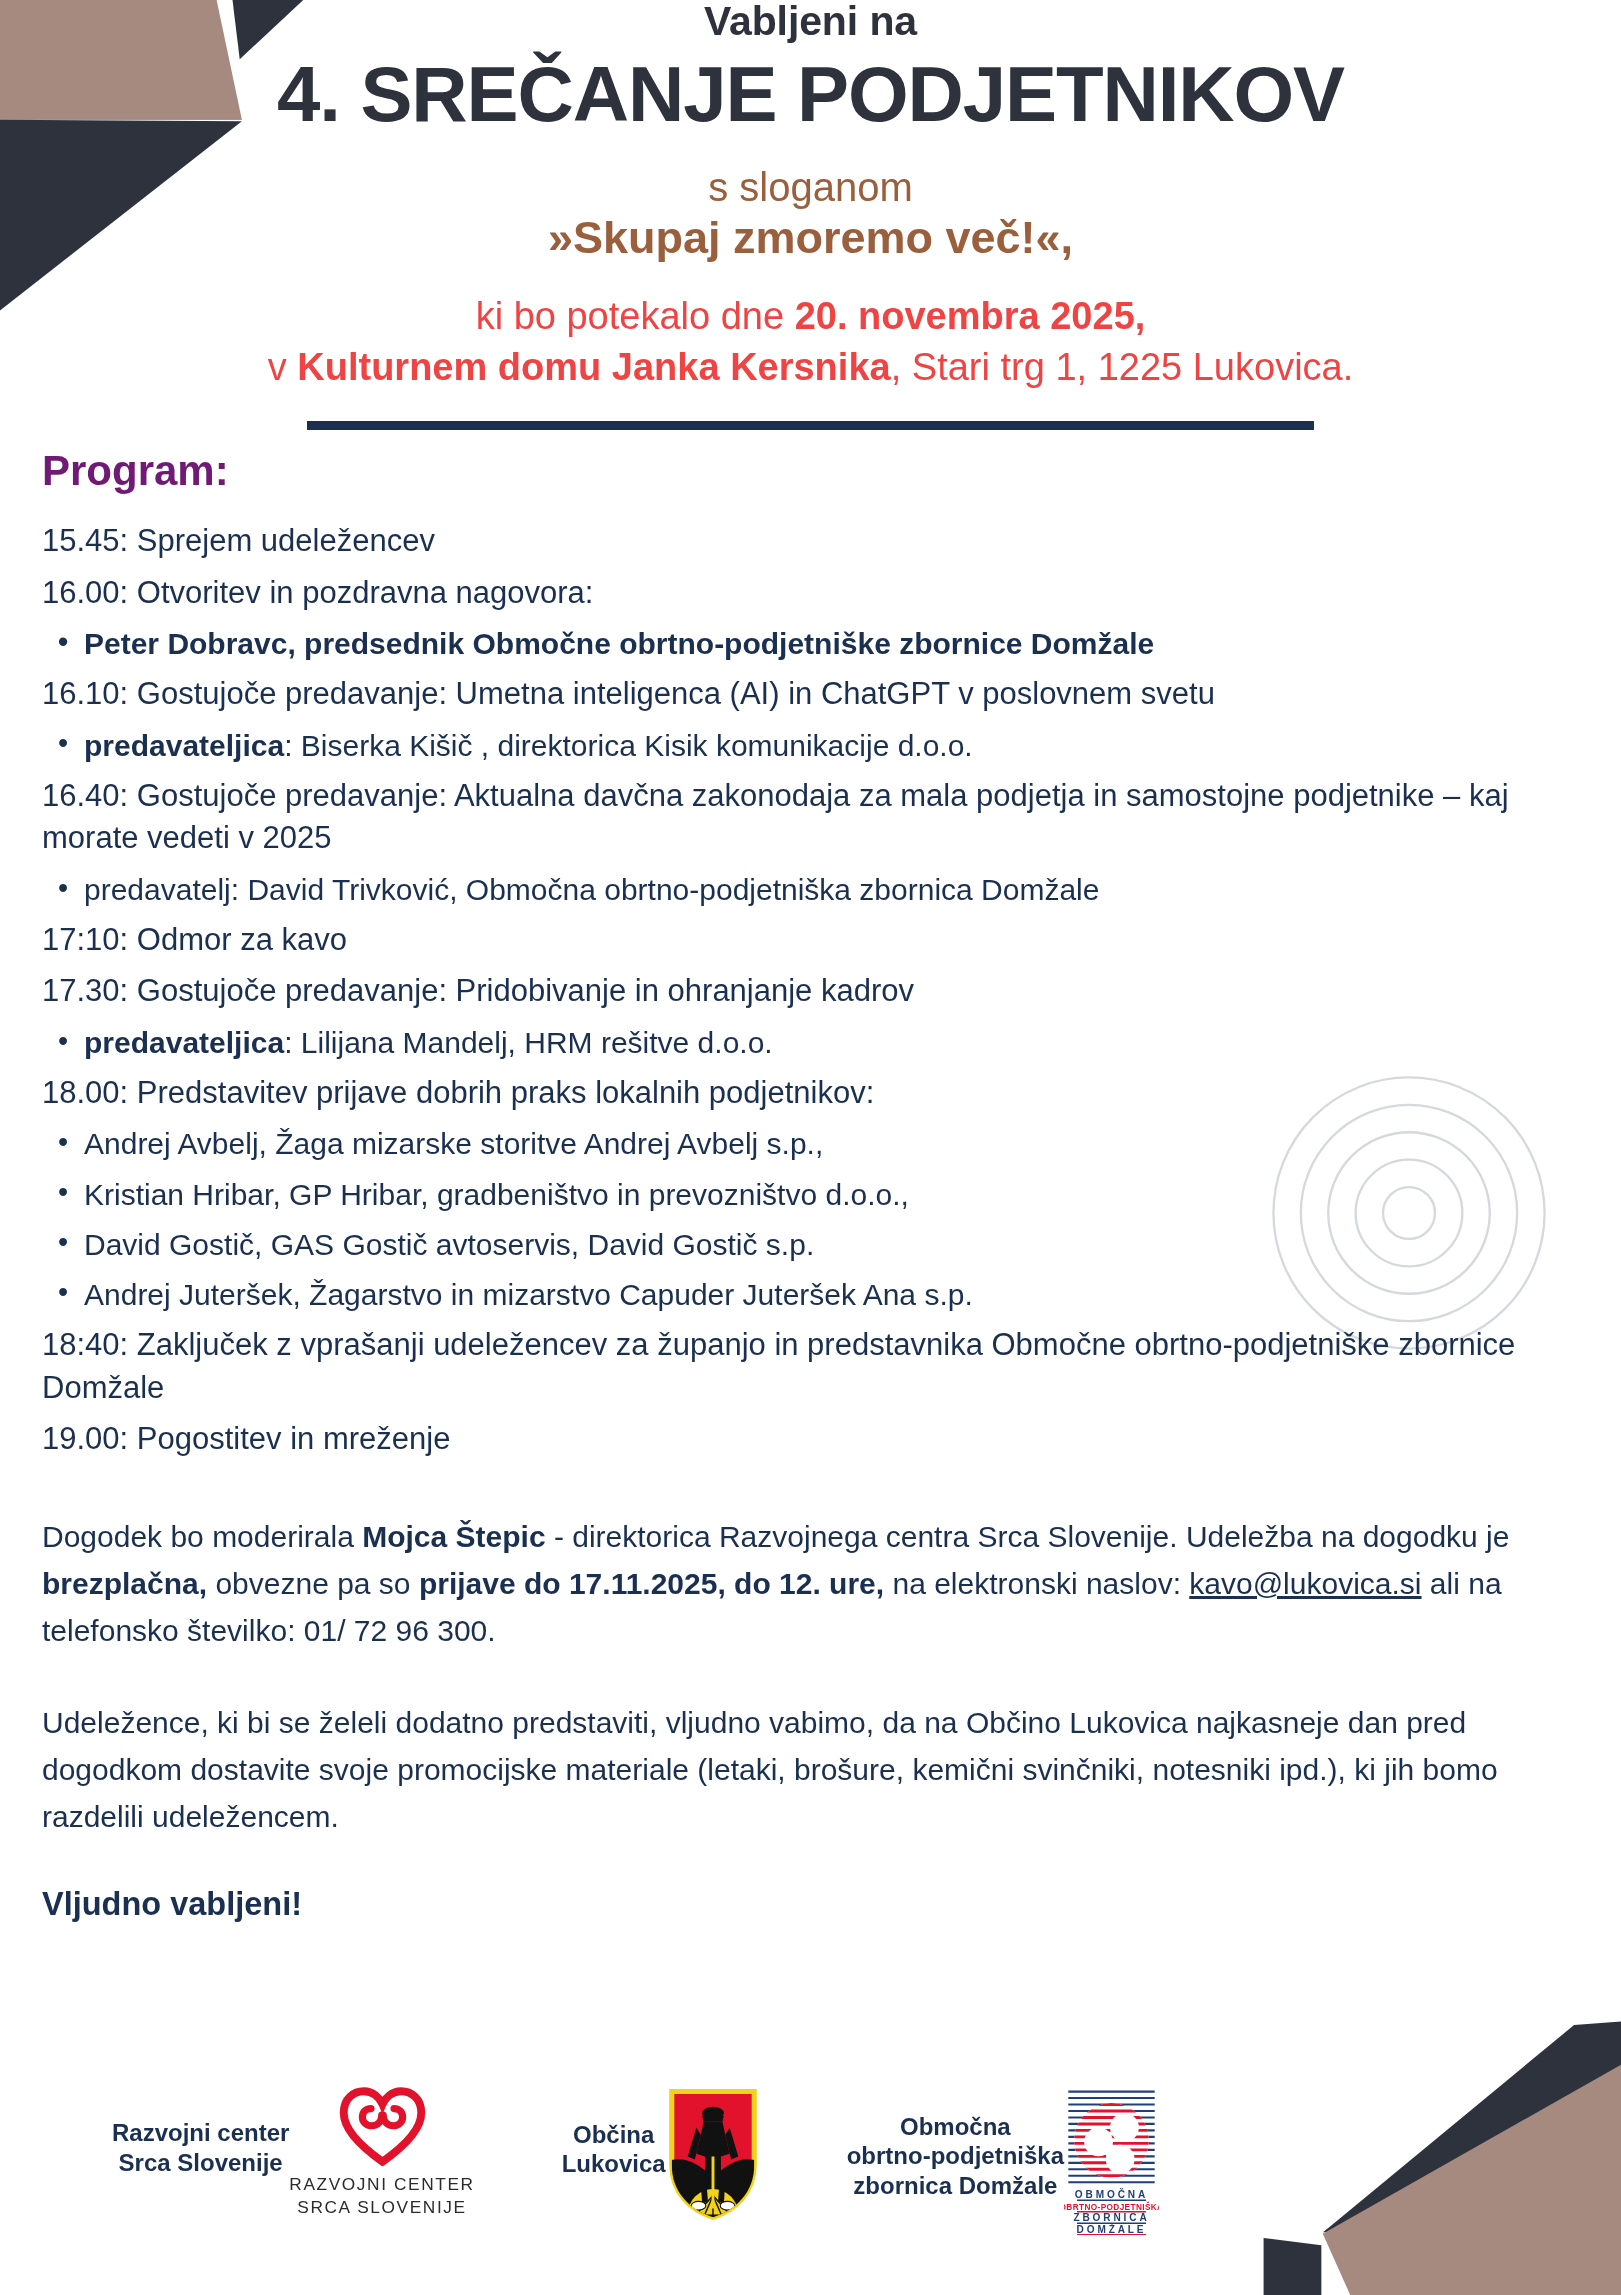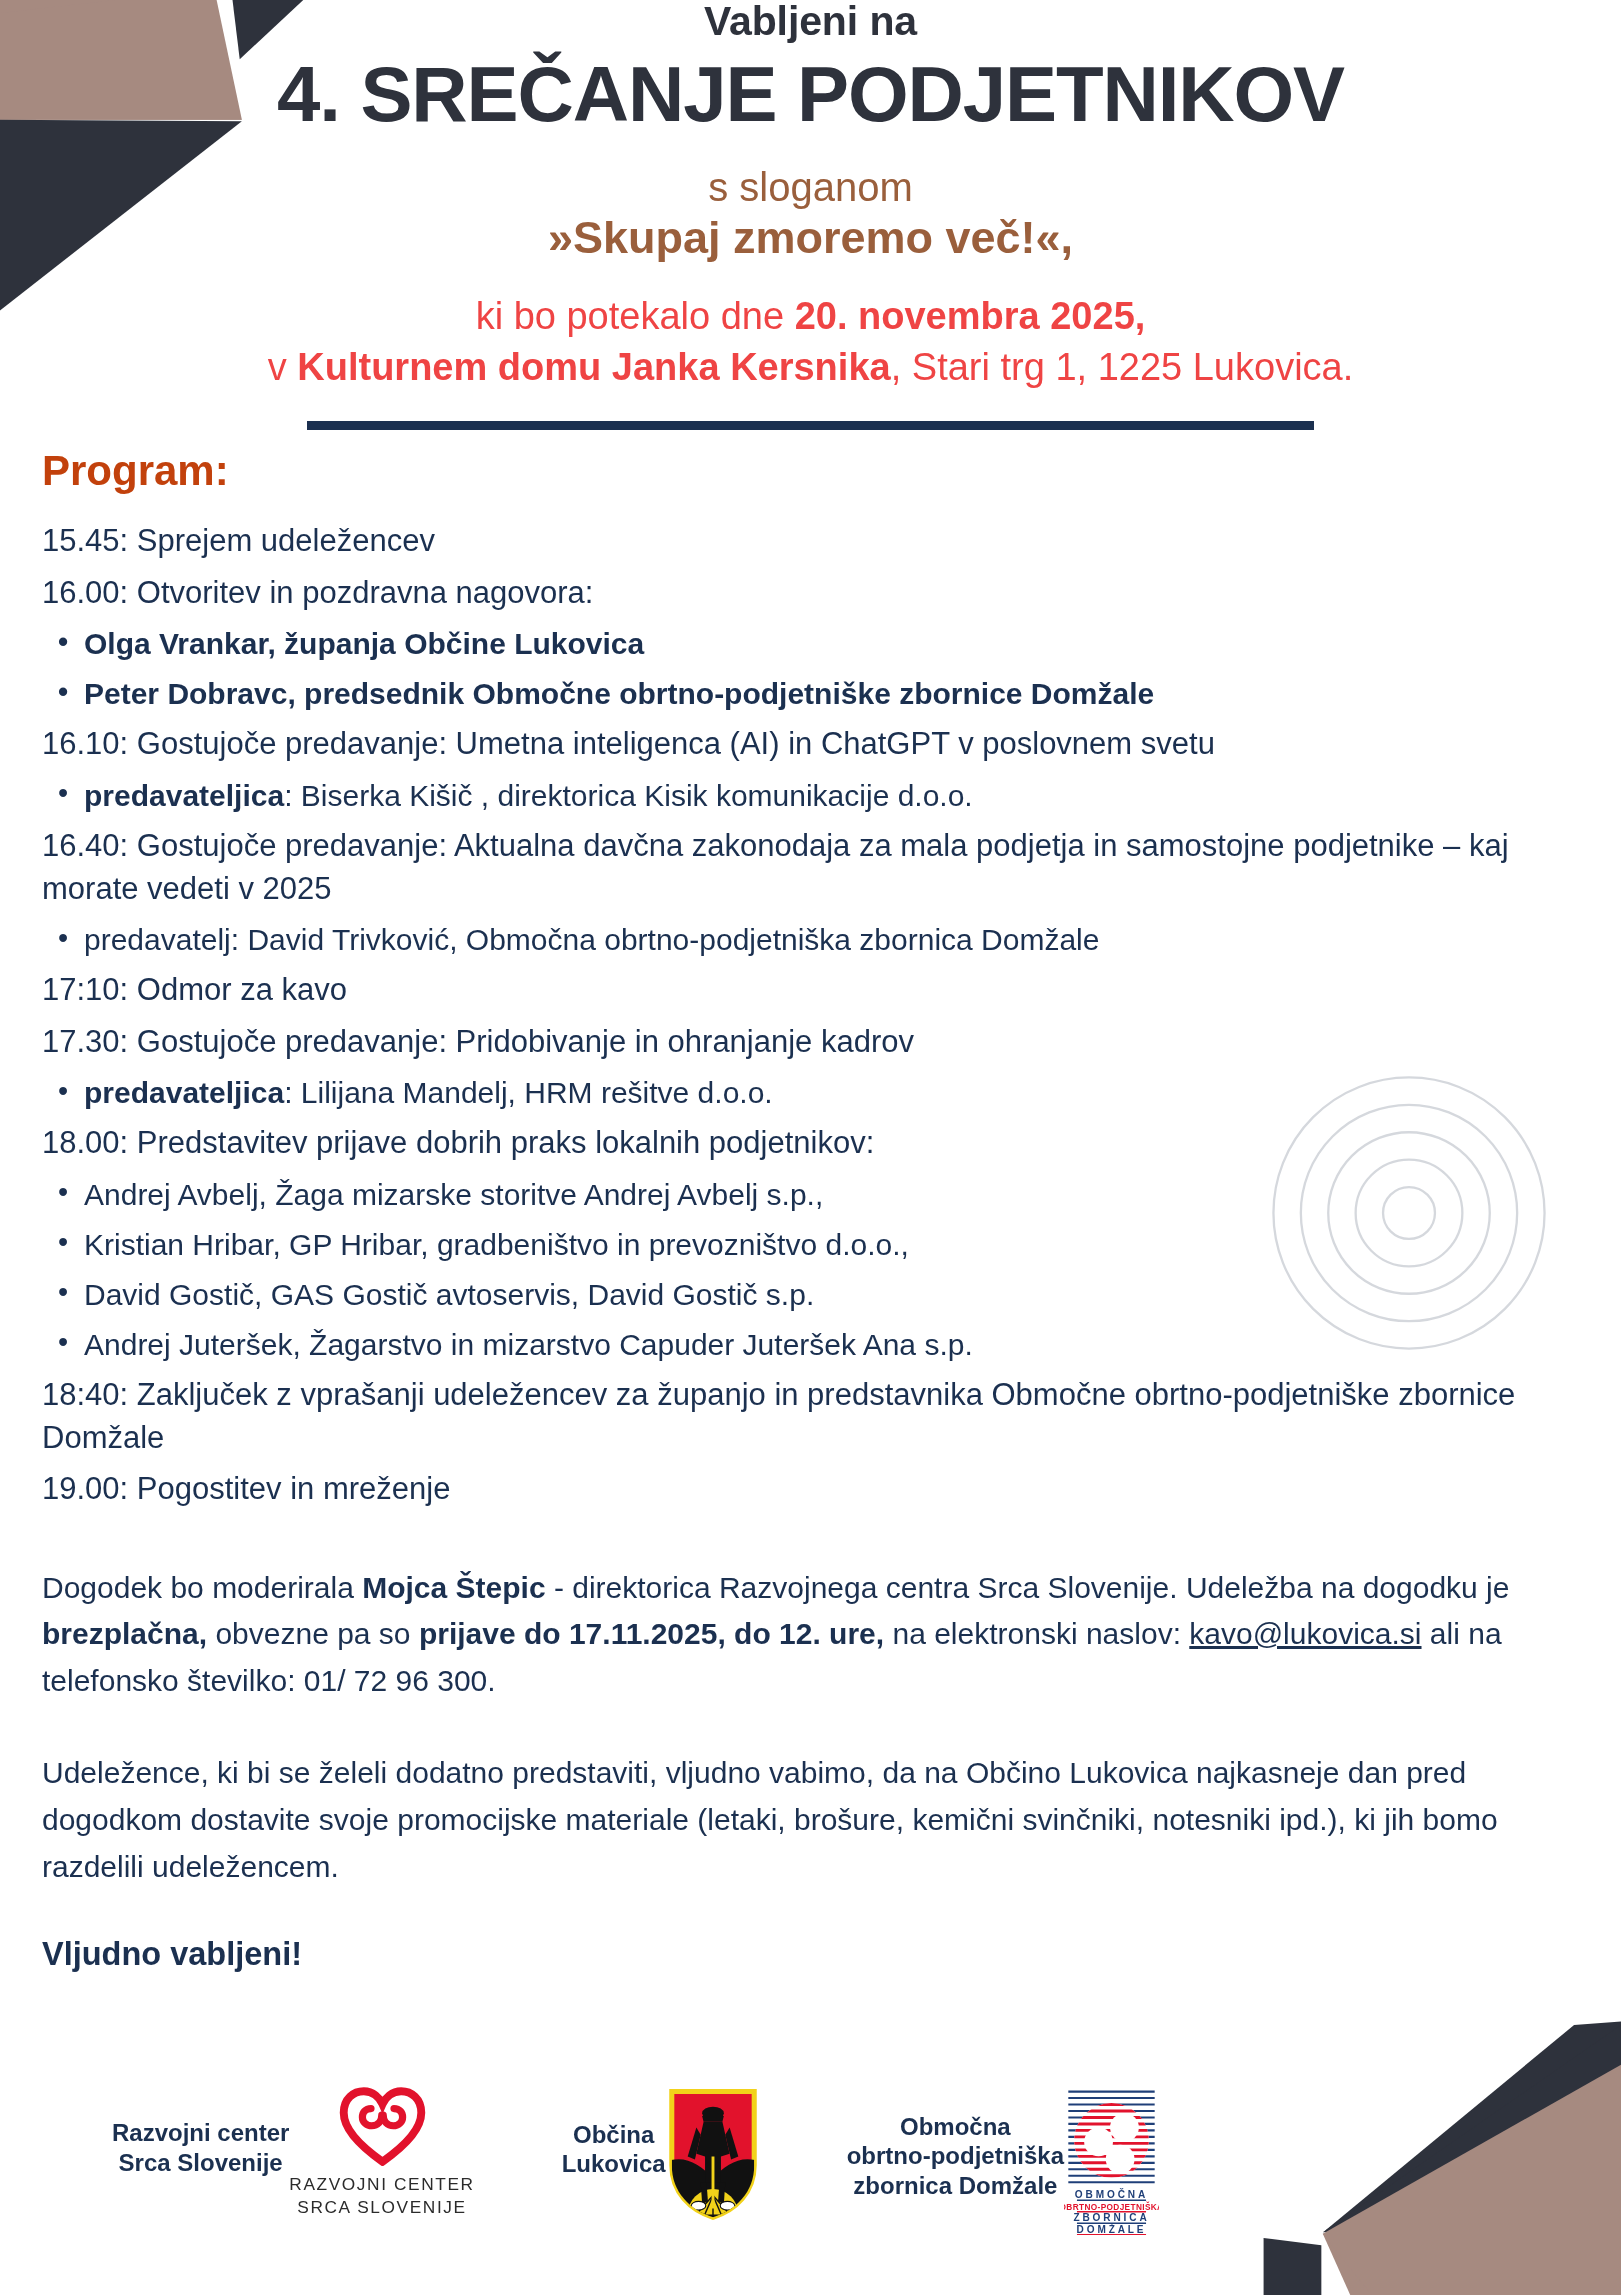--- a/index.html
+++ b/index.html
@@ -36,21 +36,21 @@
     font-size:38px;color:#ef4444;margin-top:27.4px;line-height:1.35;
   }
   .when b{font-weight:bold;}
   .rule{
     position:absolute;left:307px;top:421px;width:1007px;height:9.4px;background:#1b3050;
   }
 
   
   .body{position:absolute;left:42px;top:448px;width:1502px;color:#1b3050;}
   .program-heading{
-    font-size:42px;font-weight:bold;color:#c2410c;margin:0 0 26px 0;line-height:1.1;
+    font-size:42px;font-weight:bold;color:#701a75;margin:0 0 26px 0;line-height:1.1;
   }
   .pline{
     font-size:31px;font-weight:normal;line-height:1.38;margin:0 0 8.7px 0;color:#1b3050;
   }
   .psub{
     font-size:30px;font-weight:normal;line-height:1.38;margin:0 0 8.7px 0;color:#1b3050;
     padding-left:42px;position:relative;
   }
   .psub.bold{font-weight:bold;}
   .psub:before{
@@ -133,21 +133,20 @@
     </div>
   </div>
   <div class="rule"></div>
 
   <div class="body">
     <div class="program-heading">Program:</div>
 
     <div id="program-list">
         <div class="pline">15.45: Sprejem udeležencev</div>
         <div class="pline">16.00: Otvoritev in pozdravna nagovora:</div>
-        <div class="psub bold">Olga Vrankar, županja Občine Lukovica</div>
         <div class="psub bold">Peter Dobravc, predsednik Območne obrtno-podjetniške zbornice Domžale</div>
         <div class="pline">16.10: Gostujoče predavanje: Umetna inteligenca (AI) in ChatGPT v poslovnem svetu</div>
         <div class="psub"><b>predavateljica</b><span>: Biserka Kišič , direktorica Kisik komunikacije d.o.o.</span></div>
         <div class="pline">16.40: Gostujoče predavanje: Aktualna davčna zakonodaja za mala podjetja in samostojne podjetnike – kaj morate vedeti v 2025</div>
         <div class="psub">predavatelj: David Trivković, Območna obrtno-podjetniška zbornica Domžale</div>
         <div class="pline">17:10: Odmor za kavo</div>
         <div class="pline">17.30: Gostujoče predavanje: Pridobivanje in ohranjanje kadrov</div>
         <div class="psub"><b>predavateljica</b><span>: Lilijana Mandelj, HRM rešitve d.o.o.</span></div>
         <div class="pline">18.00: Predstavitev prijave dobrih praks lokalnih podjetnikov:</div>
         <div class="psub">Andrej Avbelj, Žaga mizarske storitve Andrej Avbelj s.p.,</div>

